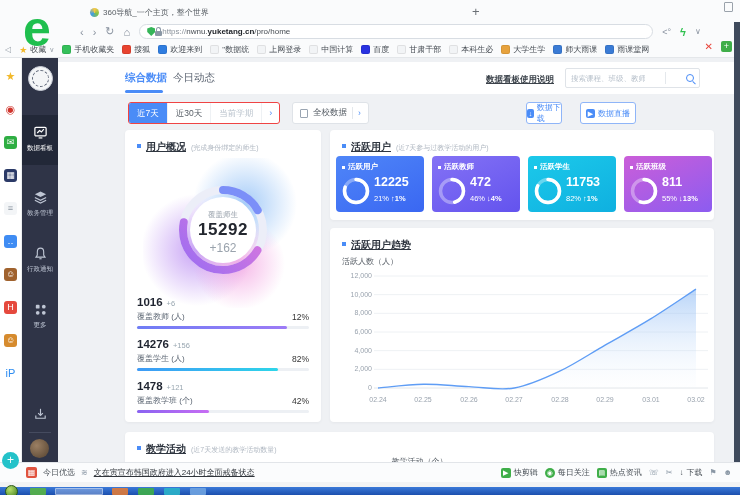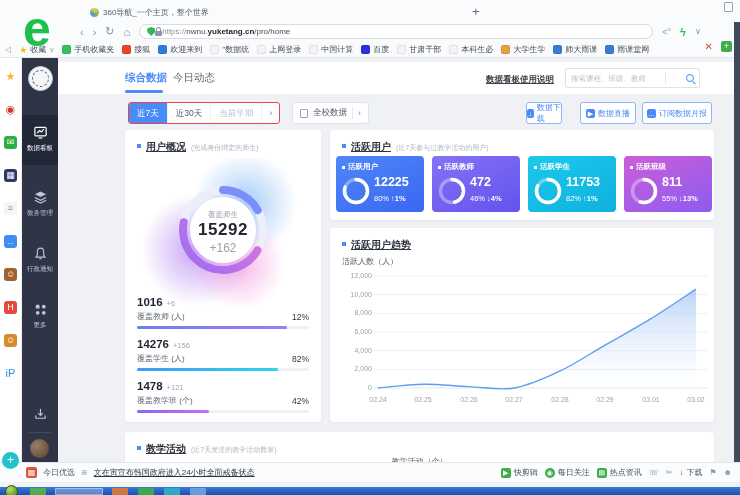--- a/index.html
+++ b/index.html
@@ -289,24 +289,20 @@
       <span class="sdiv"></span>
       <span style="color:#4a8cf7">›</span>
     </div>
     <div class="actbtn" style="left:468px;width:36px">
       <span class="bicon">↓</span>
       <span>数据下载</span>
     </div>
     <div class="actbtn" style="left:522px;width:56px">
       <span class="bicon">▶</span>
       <span>数据直播</span>
-    </div>
-    <div class="actbtn" style="left:584px;width:70px">
-      <span class="bicon">…</span>
-      <span>订阅数据月报</span>
     </div>
   </div>
 
   <div class="card" style="left:67px;top:72px;width:196px;height:292px">
     <div class="ctitle">
       <span class="bullet"></span>
       <span class="tmain">用户概况</span>
       <span class="tsub">(完成身份绑定的师生)</span>
     </div>
     <div class="donutwrap">
@@ -384,21 +380,21 @@
           <i></i>
           <span>活跃用户</span>
         </div>
       <svg class="auring" width="30" height="30">
           <g transform="rotate(-90 15 15)">
             <circle cx="15" cy="15" r="11.5" stroke="rgba(255,255,255,.35)" stroke-width="3.5" fill="none"></circle>
             <circle cx="15" cy="15" r="11.5" stroke="#fff" stroke-width="3.5" fill="none" stroke-linecap="round" stroke-dasharray="57.8 72.3"></circle>
           </g>
         </svg>
       <div class="auval">12225</div>
-      <div class="aupct"><span>80%</span> <b>↑1%</b></div>
+      <div class="aupct"><span>21%</span> <b>↑1%</b></div>
     </div>
     <div class="aucard" style="left: 102px; background: linear-gradient(155deg, rgb(132, 114, 245), rgb(99, 83, 238));">
       <div class="aulab">
           <i></i>
           <span>活跃教师</span>
         </div>
       <svg class="auring" width="30" height="30">
           <g transform="rotate(-90 15 15)">
             <circle cx="15" cy="15" r="11.5" stroke="rgba(255,255,255,.35)" stroke-width="3.5" fill="none"></circle>
             <circle cx="15" cy="15" r="11.5" stroke="#fff" stroke-width="3.5" fill="none" stroke-linecap="round" stroke-dasharray="33.2 72.3"></circle>

